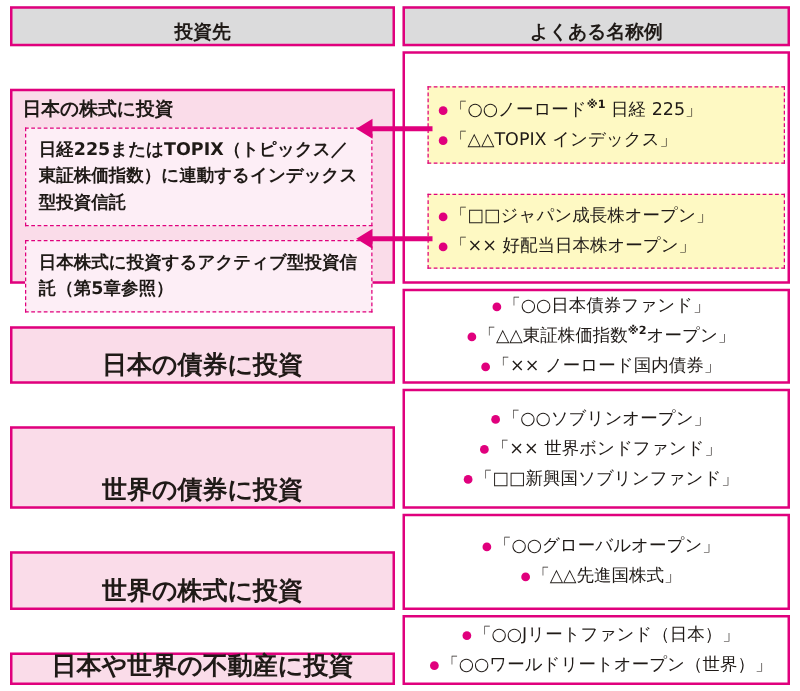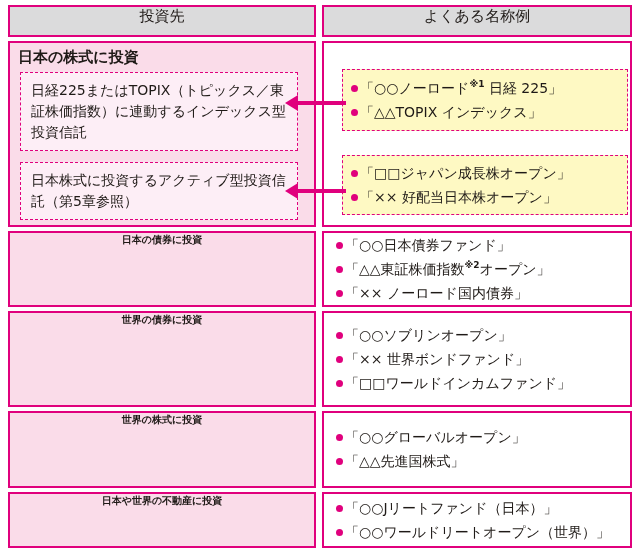--- a/index.html
+++ b/index.html
@@ -23,41 +23,41 @@
     grid-template-columns:308px 310px;
     grid-template-rows:32px 186px 76px 96px 77px 56px;
     column-gap:6px;row-gap:4px;
     padding:5px 8px;
   }
   .cell{
     border:2.5px solid var(--accent);
   }
   .header-cell{
     background:var(--header-bg);
-    display:flex;align-items:flex-start;justify-content:center;
-    font-size:15px;font-weight:400;
-  }
-  .pink-cell{background:var(--pink-bg);}
+    display:flex;align-items:flex-end;justify-content:center;
+    font-size:15px;font-weight:700;
+  }
+  .pink-cell{background:var(--pink-bg);margin-top:30px;}
   .white-cell{background:#fff;}
-  .center-cell{display:flex;align-items:flex-start;justify-content:center;
-    font-size:10px;font-weight:700;text-align:center;}
+  .center-cell{display:flex;align-items:flex-end;justify-content:center;
+    font-size:20px;font-weight:700;text-align:center;}
   .list-cell{display:flex;flex-direction:column;justify-content:center;
-    padding:4px 4px 4px 12px;}
+    padding:4px 4px 4px 12px;align-items:center;}
   .cell-title{
     font-size:15px;font-weight:700;
     margin:5px 0 5px 8px;
   }
   .dashed-box{
     border:1.5px dashed var(--accent);
   }
   .left-box{
     background:var(--box-bg);
     margin:0 16px 0 10px;
     padding:7px 6px 7px 10px;
-    font-size:14px;font-weight:400;line-height:1.5;
+    font-size:14px;font-weight:700;line-height:1.5;
   }
   .left-box.second{margin-top:11px;}
   .right-box{
     background:#fef9c3;
     margin:0 2px 0 18px;
     padding:5px 4px 5px 8px;
     display:flex;flex-direction:column;justify-content:center;
   }
   .right-box.firstA{margin-top:26px;min-height:62px;}
   .right-box.secondB{margin-top:24px;min-height:56px;}
@@ -160,21 +160,21 @@
       <div class="bl">
         <span class="dot"></span>
         <span class="bt"><span>「○○ソブリンオープン」</span><sup></sup><span></span></span>
       </div>
       <div class="bl">
         <span class="dot"></span>
         <span class="bt"><span>「×× 世界ボンドファンド」</span><sup></sup><span></span></span>
       </div>
       <div class="bl">
         <span class="dot"></span>
-        <span class="bt"><span>「□□ワールドインカムファンド」</span><sup></sup><span></span></span>
+        <span class="bt"><span>「□□新興国ソブリンファンド」</span><sup></sup><span></span></span>
       </div>
     </div>
 
     <div class="cell pink-cell center-cell">
       <span>世界の株式に投資</span>
     </div>
     <div class="cell white-cell list-cell">
       <div class="bl">
         <span class="dot"></span>
         <span class="bt"><span>「○○グローバルオープン」</span><sup></sup><span></span></span>

